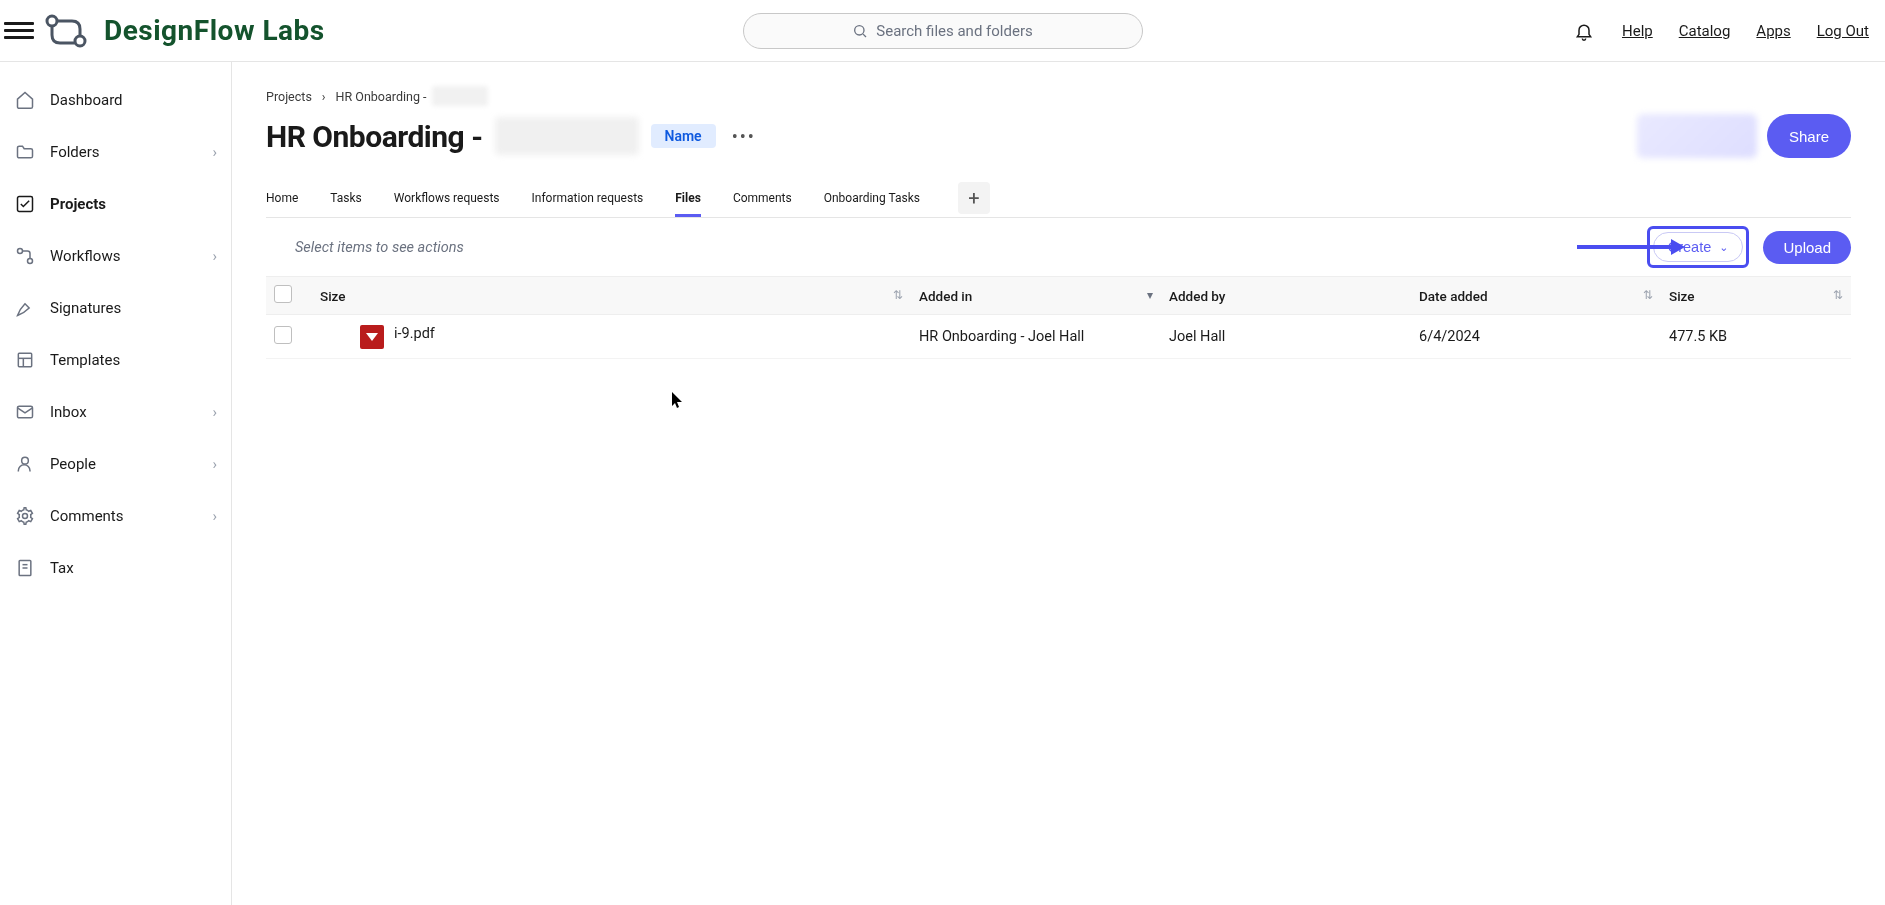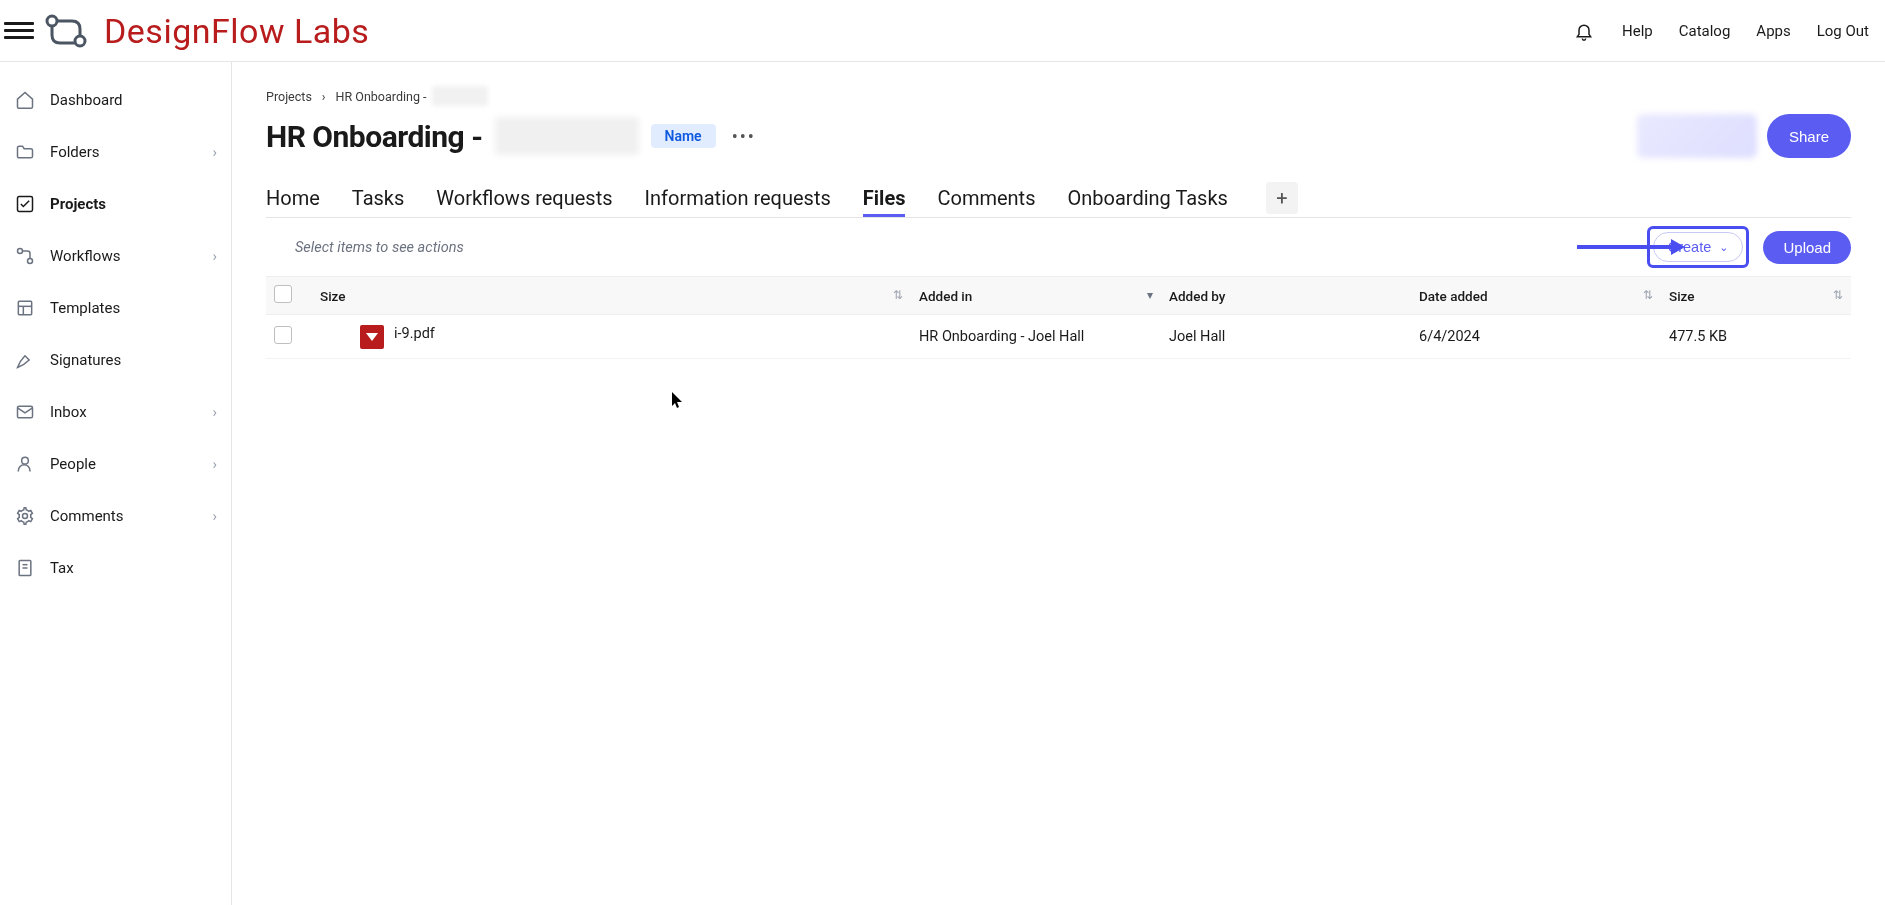--- a/index.html
+++ b/index.html
@@ -26,35 +26,35 @@
     width: 30px; height: 30px;
     display:flex; flex-direction:column; justify-content:center; gap:4px;
     margin: 0 8px 0 4px; cursor:pointer;
   }
   .hamburger span { height:3px; background:#1a1a1a; border-radius:1px; }
   .logo-block { display:flex; align-items:center; gap:14px; }
   .logo-mark {
     width:48px; height:40px; position:relative;
   }
   .logo-text {
-    font-size:34px; font-weight:400; color:#b91c1c; letter-spacing:0.5px;
+    font-size:28px; font-weight:700; color:#14532d; letter-spacing:0.5px;
   }
   .search-wrap {
     position:absolute; left:50%; transform:translateX(-50%);
   }
   .search-pill {
     width: 400px; height:36px;
     border:1px solid #c8c8c8; border-radius:18px;
     display:flex; align-items:center; justify-content:center;
     gap:8px; color:#6b7280; font-size:15px;
     background:#fafafa;
   }
   .top-links {
     margin-left:auto; display:flex; align-items:center; gap:26px;
-    color:#1a1a1a; font-size:15px;
+    color:#1a1a1a; font-size:15px;text-decoration:underline;
   }
   .bell-btn { width:24px; height:24px; display:flex; align-items:center; justify-content:center;}
   .top-link { cursor:pointer; }
 
   
   .body-wrap { display:flex; height:calc(905px - 62px); }
   .sidebar {
     width:232px; border-right:1px solid #e5e5e5; padding-top:12px;
   }
   .side-item {
@@ -105,21 +105,21 @@
     border:none; border-radius:22px; padding:10px 22px; font-size:15px;
     cursor:pointer;
   }
 
   
   .tabs-row {
     border-bottom:1px solid #e5e5e5; display:flex; align-items:center;
     gap:32px; height:40px;
   }
   .tab {
-    font-size:20px; color:#1a1a1a; cursor:pointer; height:100%;
+    font-size:12px; color:#1a1a1a; cursor:pointer; height:100%;
     display:flex; align-items:center;
   }
   .tab.active {
     font-weight:700; box-shadow: inset 0 -3px 0 #5b5cf2;
   }
   .tab-add {
     width:32px; height:32px; background:#f3f3f3; border-radius:4px;
     display:flex; align-items:center; justify-content:center;
     font-size:20px; color:#555; cursor:pointer; margin-left:6px;
   }
@@ -200,20 +200,31 @@
       <svg viewBox="0 0 48 40">
         <circle cx="10" cy="10" r="5" fill="none" stroke="#4b5563" stroke-width="3"></circle>
         <circle cx="38" cy="30" r="5" fill="none" stroke="#4b5563" stroke-width="3"></circle>
         <path d="M15 10 H30 Q38 10 38 18 V25" fill="none" stroke="#4b5563" stroke-width="3"></path>
         <path d="M10 15 V24 Q10 32 18 32 H33" fill="none" stroke="#4b5563" stroke-width="3"></path>
       </svg>
     </div>
     <div class="logo-text">DesignFlow Labs</div>
   </div>
 
+  <div class="search-wrap">
+    <div class="search-pill">
+      <span>
+        <svg width="16" height="16" viewBox="0 0 24 24" fill="none" stroke="#6b7280" stroke-width="2">
+          <circle cx="11" cy="11" r="7"></circle>
+            <line x1="21" y1="21" x2="16.65" y2="16.65"></line>
+        </svg>
+      </span>
+      <span>Search files and folders</span>
+    </div>
+  </div>
 
   <div class="top-links">
     <div class="bell-btn">
       <span>
         <svg width="20" height="20" viewBox="0 0 24 24" fill="none" stroke="#1a1a1a" stroke-width="1.8">
           <path d="M18 16v-5a6 6 0 10-12 0v5l-2 3h16z"></path>
             <path d="M10 21a2 2 0 004 0"></path>
         </svg>
       </span>
     </div>
@@ -265,35 +276,35 @@
             <path d="M9 6h6a3 3 0 013 3v6"></path>
           </svg>
       </span>
       <span class="side-label">Workflows</span>
       <span class="chev">›</span>
     </div>
 
     <div class="side-item">
       <span class="side-icon">
         <svg width="20" height="20" viewBox="0 0 24 24" fill="none" stroke="currentColor" stroke-width="1.8">
+            <path d="M3 21s3-8 9-14l5 5c-6 6-14 9-14 9z"></path>
+          </svg>
+      </span>
+      <span class="side-label">Signatures</span>
+    </div>
+
+    <div class="side-item">
+      <span class="side-icon">
+        <svg width="20" height="20" viewBox="0 0 24 24" fill="none" stroke="currentColor" stroke-width="1.8">
             <rect x="4" y="4" width="16" height="16" rx="1"></rect>
             <line x1="4" y1="10" x2="20" y2="10"></line>
             <line x1="10" y1="10" x2="10" y2="20"></line>
           </svg>
       </span>
       <span class="side-label">Templates</span>
-    </div>
-
-    <div class="side-item">
-      <span class="side-icon">
-        <svg width="20" height="20" viewBox="0 0 24 24" fill="none" stroke="currentColor" stroke-width="1.8">
-            <path d="M3 21s3-8 9-14l5 5c-6 6-14 9-14 9z"></path>
-          </svg>
-      </span>
-      <span class="side-label">Signatures</span>
     </div>
 
     <div class="side-item">
       <span class="side-icon">
         <svg width="20" height="20" viewBox="0 0 24 24" fill="none" stroke="currentColor" stroke-width="1.8">
             <rect x="3" y="5" width="18" height="14" rx="2"></rect>
             <path d="M3 7l9 6 9-6"></path>
           </svg>
       </span>
       <span class="side-label">Inbox</span>

